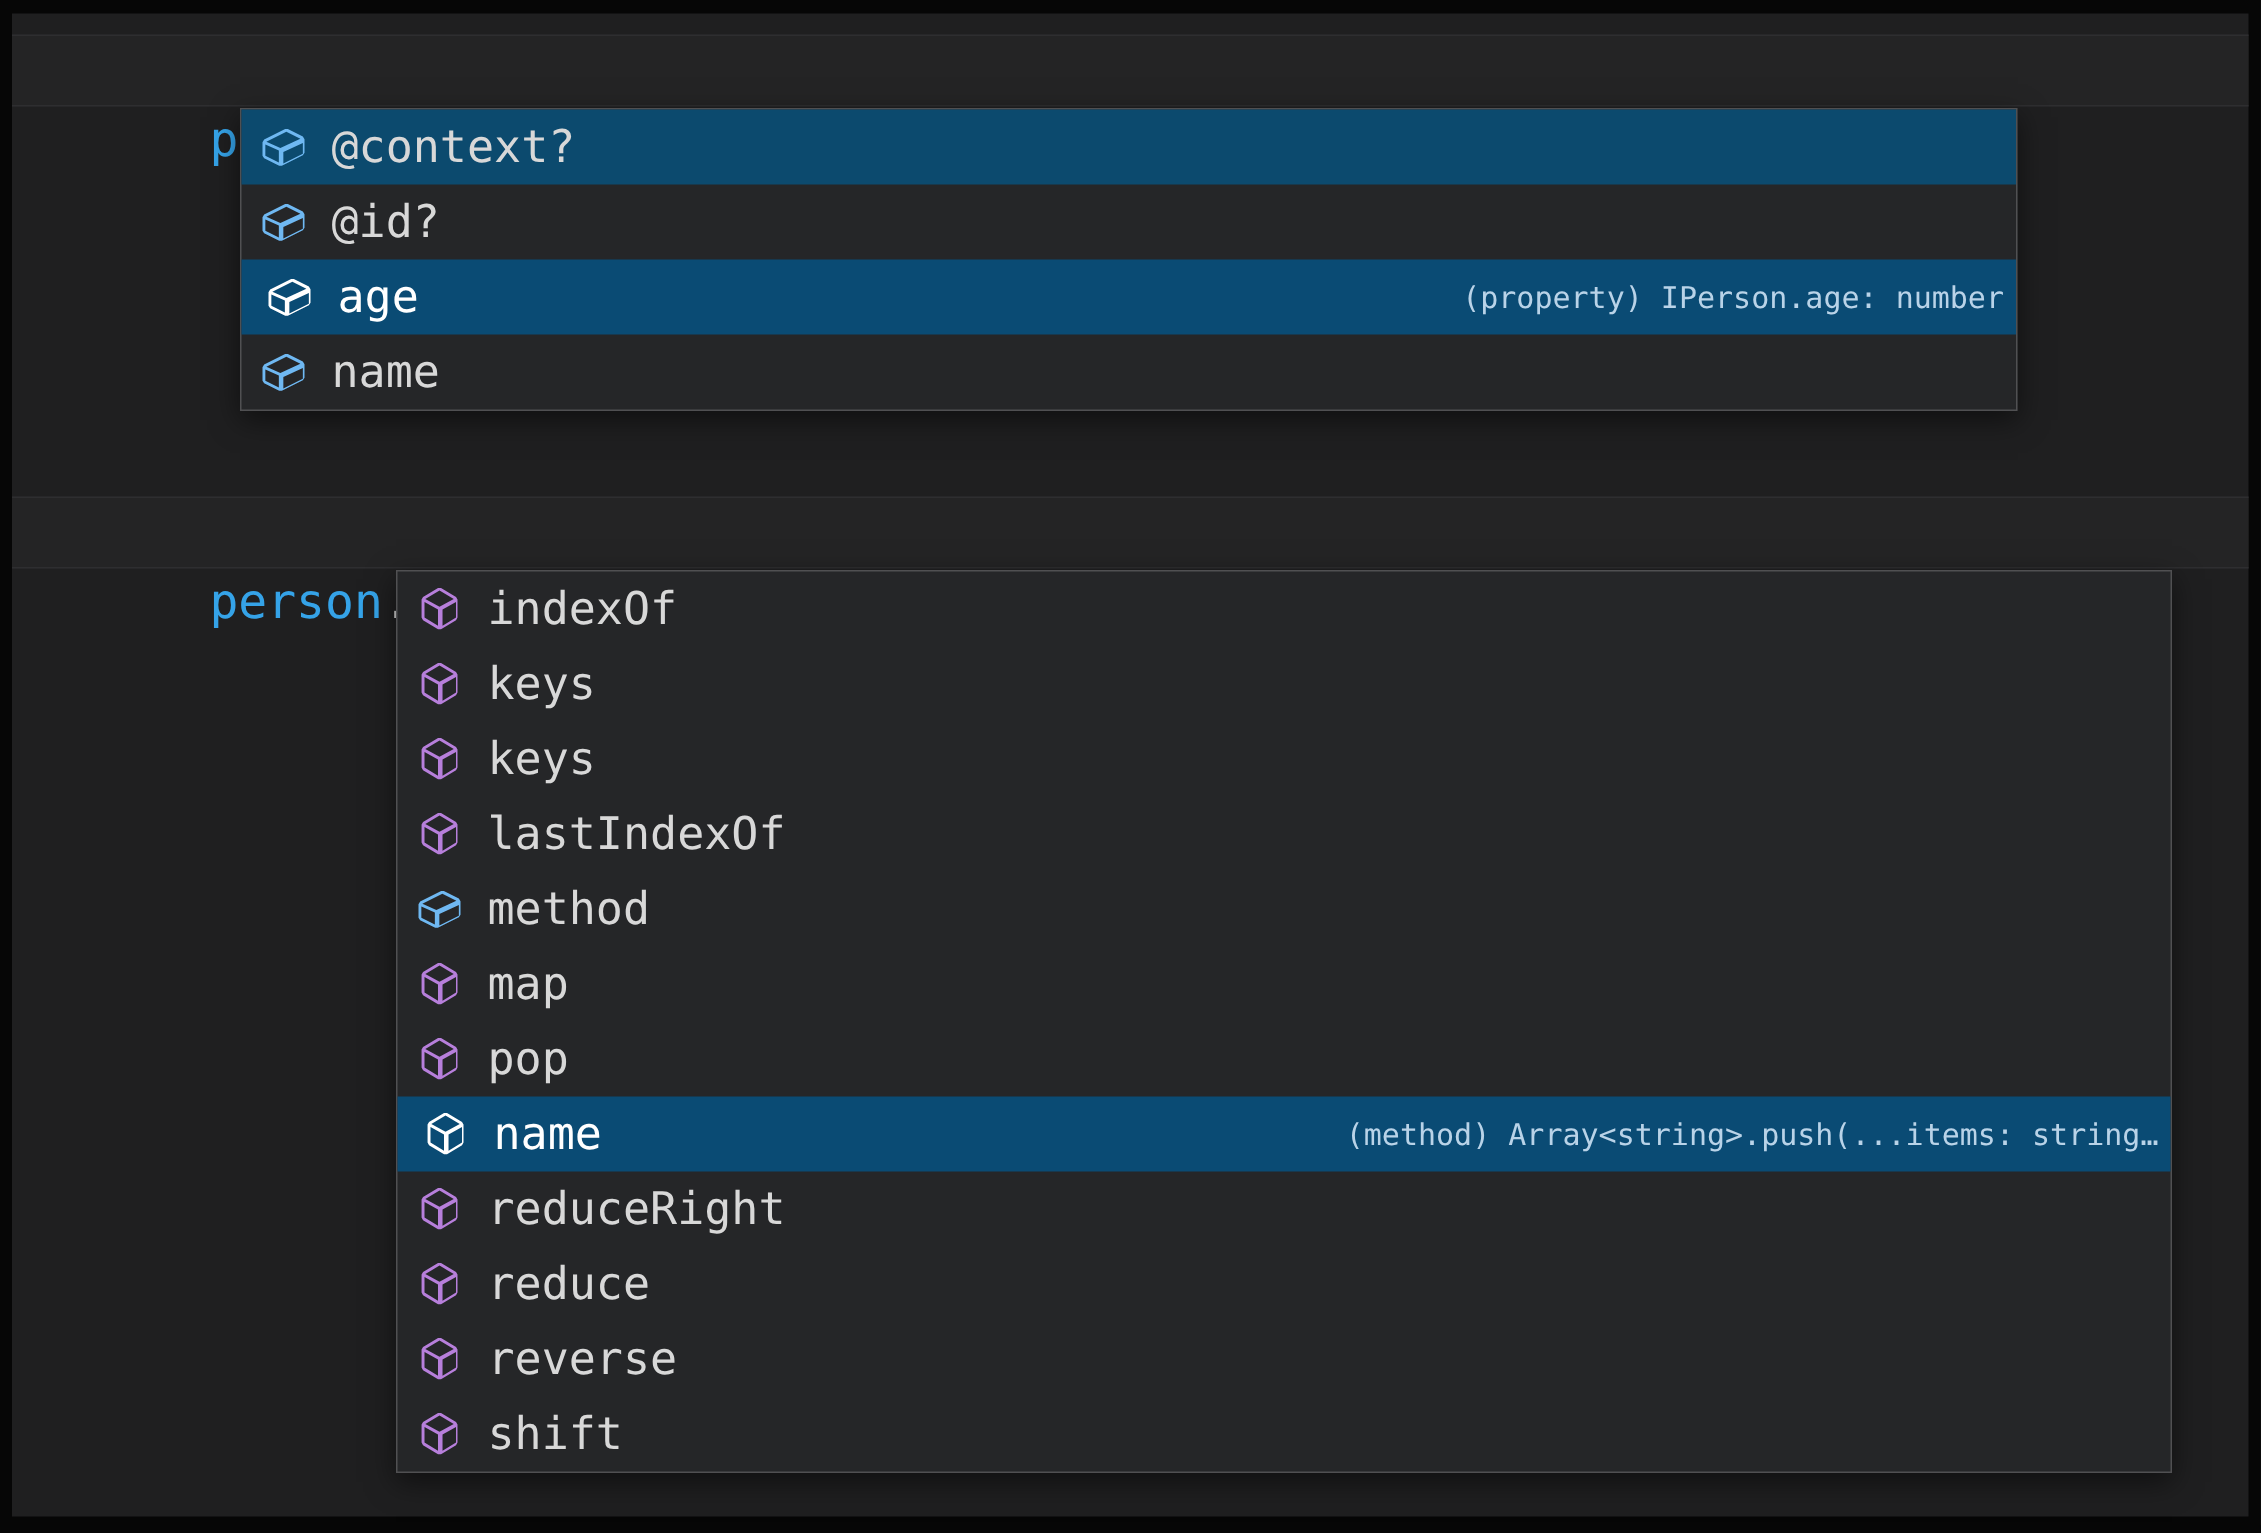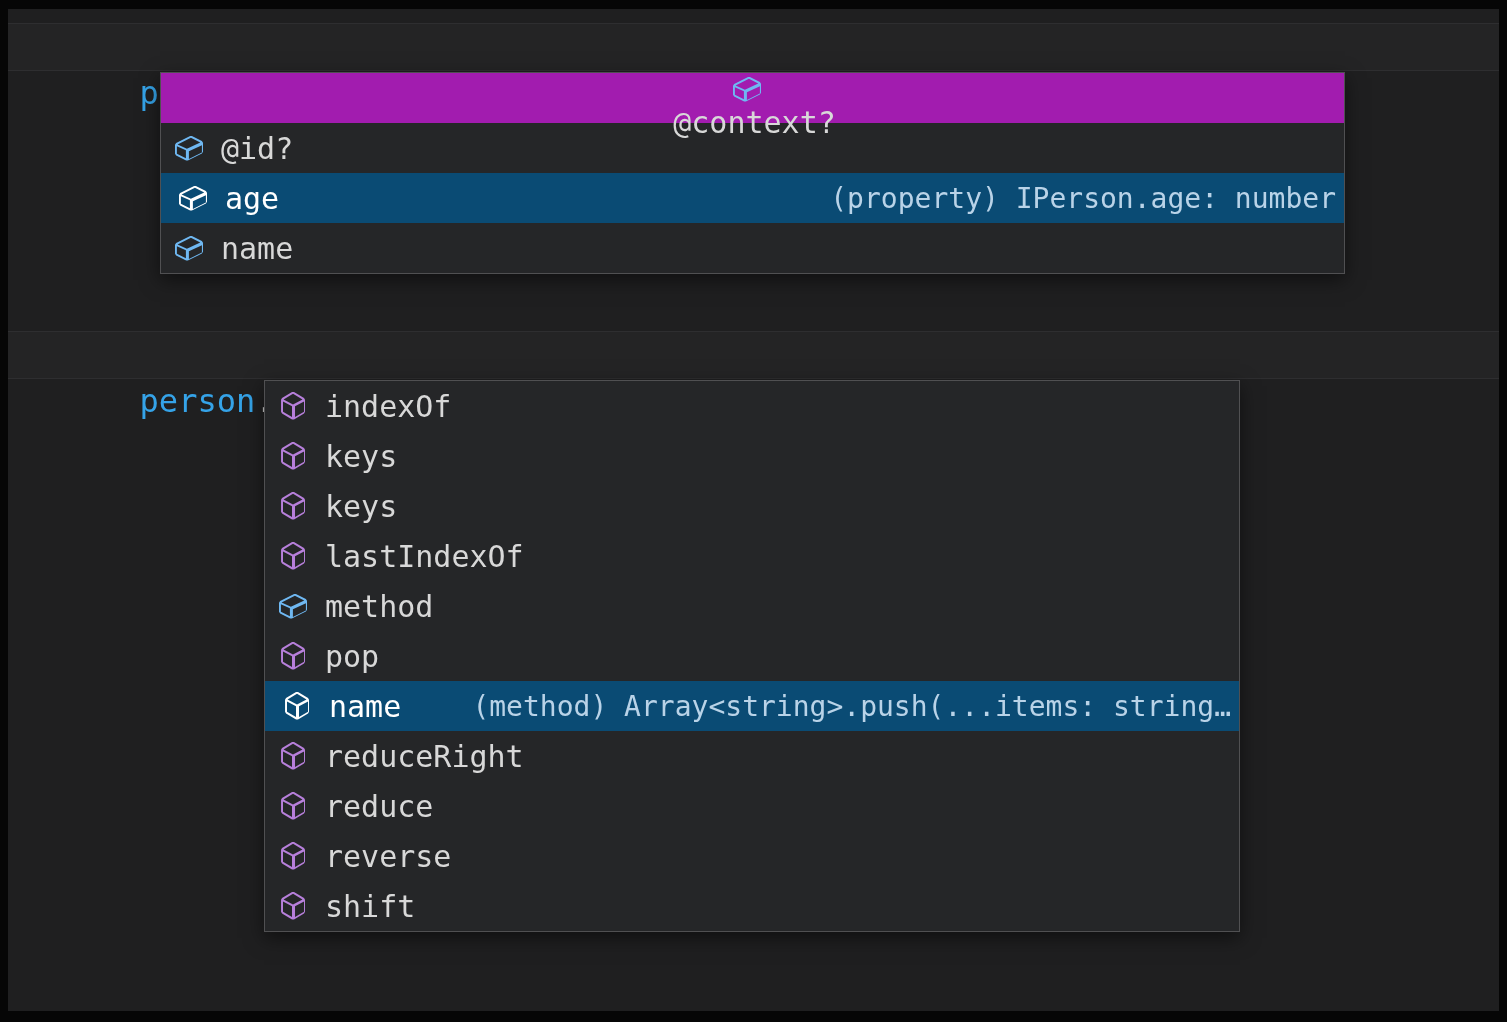--- a/index.html
+++ b/index.html
@@ -18,34 +18,34 @@
   .tok-var   { color:#35a3e8; }
   .tok-prop  { color:#9cdcfe; }
   .tok-punct { color:#d4d4d4; }
   .sq { text-decoration:underline wavy #e23434; text-decoration-thickness:3px;
         text-underline-offset:6px; text-decoration-skip-ink:none; }
 
   
   .suggest { position:absolute; background:#252628; border:1px solid #505052;
              box-shadow:0 6px 18px rgba(0,0,0,0.5); }
   .suggest.s1 { left:152px; top:63px;  width:1185px; }
-  .suggest.s2 { left:256px; top:371px; width:976px; }
+  .suggest.s2 { left:256px; top:371px; width:1184px; }
   .item { display:flex; align-items:center; height:50px; padding:0 8px 0 12px;
           font-size:30px; color:#d8d8d8; cursor:pointer; }
-  .item.hover    { background:#a21caf;flex-direction:column; }
+  .item.hover    { background:#0c4a6e; }
   .item.selected { background:#0a4b74; color:#ffffff;padding-left:16px; }
   .icon { width:32px; height:32px; margin-right:16px; flex:0 0 auto; display:flex;
           align-items:center; justify-content:center; }
   .icon svg { width:32px; height:32px; display:block; }
   .icon svg path { fill:currentColor; }
   .icon.field  { color:#6fb8f2; }
   .icon.method { color:#b77fdb; }
   .item.selected .icon { color:#ffffff; }
   .label { white-space:pre; }
-  .detail { margin-left:auto; font-size:28px; color:#b9d3e8; white-space:pre;
+  .detail { margin-left:auto; font-size:20px; color:#b9d3e8; white-space:pre;
             overflow:hidden; padding-left:24px; }
 </style>
 </head>
 <body>
 
 <div class="screen">
   <div class="editor">
 
     <div class="code-line l1">
       <span class="tok-var">person</span><span class="tok-punct sq">.</span><span class="tok-punct sq">;</span>
@@ -131,20 +131,28 @@
             </svg>
           </span>
           <span class="label">method</span>
         </div>
         <div class="item">
           <span class="icon method">
             <svg viewBox="0 0 16 16">
               <path d="M13.51 4l-5-3h-1l-5 3-.49.86v6l.49.85 5 3h1l5-3 .49-.85v-6L13.51 4zm-6.01 9.56l-4.5-2.7V5.7l4.5 2.45v5.41zm.5-6.28L3.27 4.7l4.74-2.84 4.74 2.84-4.75 2.58zm5.51 3.58l-4.5 2.7V8.15l4.5-2.45v5.16z"></path>
             </svg>
           </span>
+          <span class="label">map</span>
+        </div>
+        <div class="item">
+          <span class="icon method">
+            <svg viewBox="0 0 16 16">
+              <path d="M13.51 4l-5-3h-1l-5 3-.49.86v6l.49.85 5 3h1l5-3 .49-.85v-6L13.51 4zm-6.01 9.56l-4.5-2.7V5.7l4.5 2.45v5.41zm.5-6.28L3.27 4.7l4.74-2.84 4.74 2.84-4.75 2.58zm5.51 3.58l-4.5 2.7V8.15l4.5-2.45v5.16z"></path>
+            </svg>
+          </span>
           <span class="label">pop</span>
         </div>
         <div class="item selected">
           <span class="icon method">
             <svg viewBox="0 0 16 16">
               <path d="M13.51 4l-5-3h-1l-5 3-.49.86v6l.49.85 5 3h1l5-3 .49-.85v-6L13.51 4zm-6.01 9.56l-4.5-2.7V5.7l4.5 2.45v5.41zm.5-6.28L3.27 4.7l4.74-2.84 4.74 2.84-4.75 2.58zm5.51 3.58l-4.5 2.7V8.15l4.5-2.45v5.16z"></path>
             </svg>
           </span>
           <span class="label">name</span>
           <span class="detail">(method) Array&lt;string&gt;.push(...items: string…</span>

